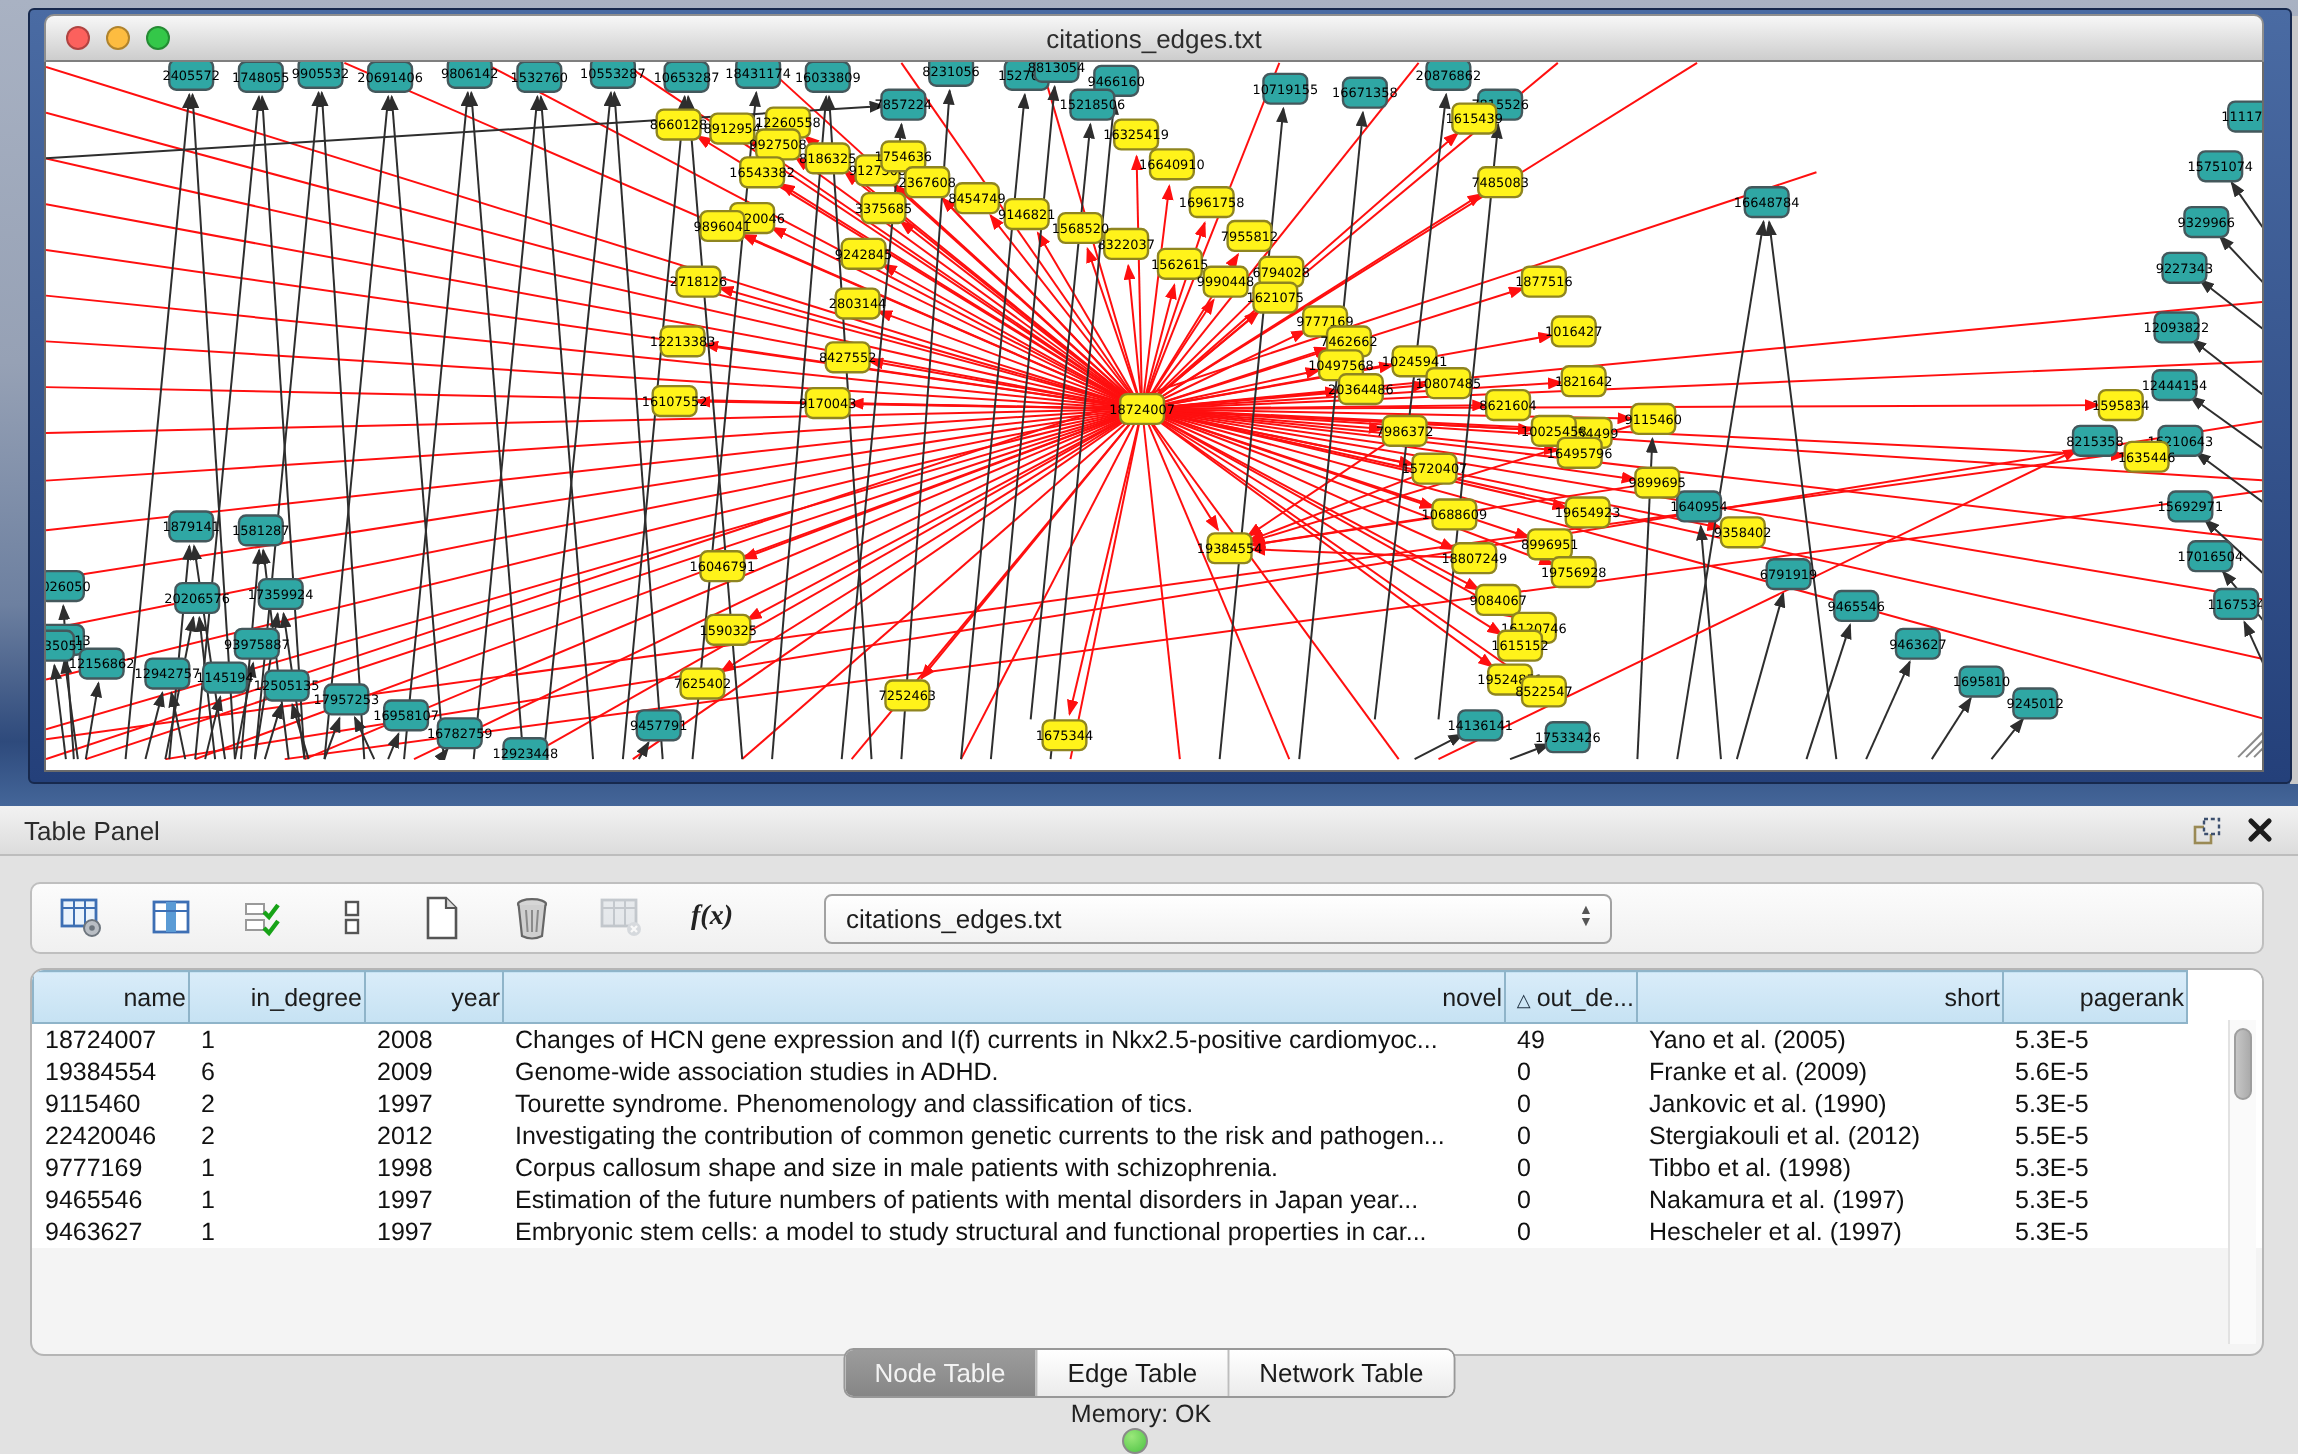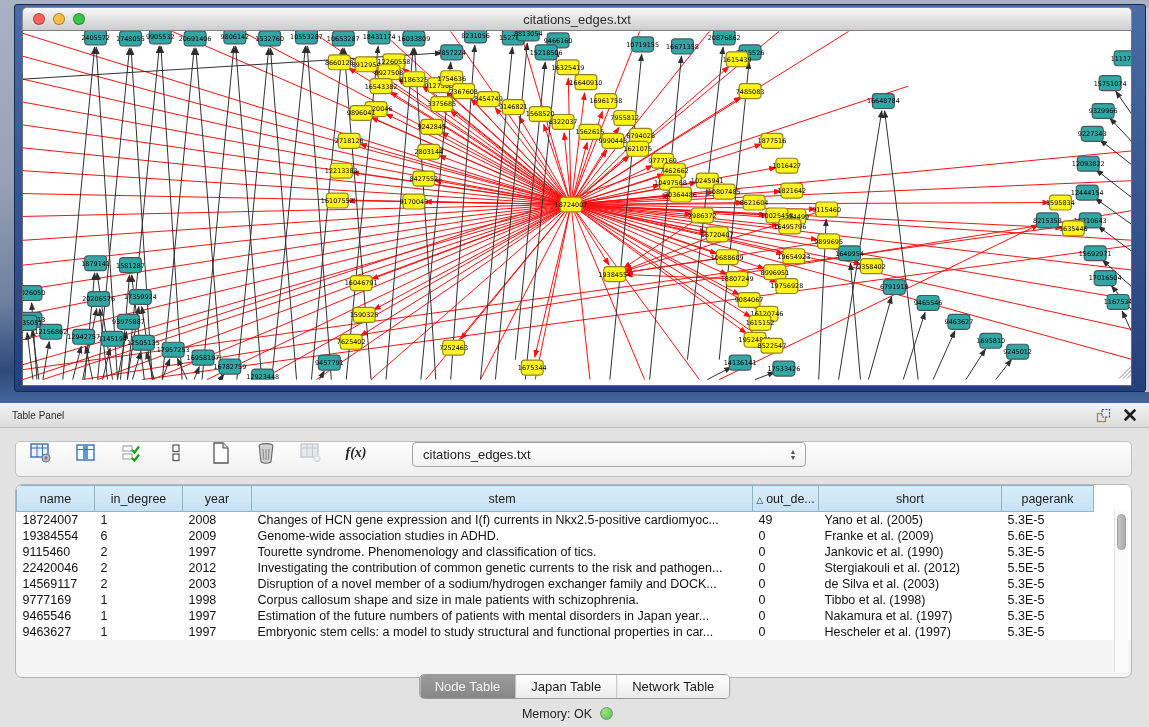--- a/index.html
+++ b/index.html
@@ -19,56 +19,56 @@
   .titlebar-title{font-size:13px;color:#2d2d2d;}
   .lights{position:absolute;left:10px;top:5px;display:flex;gap:8px;}
   .light{width:12px;height:12px;border-radius:50%;box-sizing:border-box;border:1px solid rgba(0,0,0,.3);}
   .canvas-wrap{position:relative;height:calc(100% - 22px);background:#fff;
     border:1px solid #6b6b6b;border-top:none;overflow:hidden;}
   svg text.nlabel{font-family:"DejaVu Sans",sans-serif;font-size:6.5px;fill:#000;}
   
   .table-panel{position:absolute;left:0;top:403px;width:1149px;height:324px;background:#e2e2e2;}
   .panel-header{height:24px;background:linear-gradient(180deg,#f2f2f2,#dcdcdc);
     border-bottom:1px solid #bdbdbd;display:flex;align-items:center;}
-  .panel-title{font-size:10px;color:#2b2b2b;margin-left:12px;flex:1;}
+  .panel-title{font-size:13px;color:#2b2b2b;margin-left:12px;flex:1;}
   .panel-header-btn{margin-right:12px;display:flex;align-items:center;cursor:default;}
   .toolbar{position:absolute;left:15px;top:38px;width:1117px;height:36px;box-sizing:border-box;
     background:linear-gradient(180deg,#fcfcfc,#f0f0f0);border:1px solid #bfbfbf;border-radius:5px;
-    display:flex;align-items:flex-start;gap:23px;padding-left:14px;}
+    display:flex;align-items:center;gap:23px;padding-left:14px;}
   .tb-icon{width:22px;height:22px;display:flex;align-items:center;justify-content:center;}
   .fx{font-family:"Liberation Serif",serif;font-style:italic;font-weight:bold;font-size:14px;color:#222;}
   .dropdown{margin-left:22px;width:392px;height:23px;background:linear-gradient(180deg,#ffffff,#f2f2f2);
     border:1px solid #a2a2a2;border-radius:4px;display:flex;align-items:center;position:relative;}
   .dropdown-value{font-size:13px;color:#1c1c1c;margin-left:10px;flex:1;}
   .stepper{width:16px;display:flex;flex-direction:column;align-items:center;margin-right:4px;
     font-size:7px;line-height:6px;color:#555;}
   
   .table-shell{position:absolute;left:15px;top:81px;width:1117px;height:194px;box-sizing:border-box;
     border:1px solid #b5b5b5;border-radius:7px;background:#f4f4f4;overflow:hidden;}
   .data-table{border-collapse:collapse;table-layout:fixed;width:1115px;background:#fff;}
   .data-table th{height:23px;background:linear-gradient(180deg,#d9ecf9,#c6e2f3);
     border:1px solid #8fb4c9;font-size:12.5px;font-weight:normal;color:#1c1c1c;
-    text-align:center;overflow:hidden;white-space:nowrap;}
+    text-align:right;overflow:hidden;white-space:nowrap;}
   .data-table td{height:16px;font-size:12.5px;color:#111;padding:0 0 0 6px;
     overflow:hidden;white-space:nowrap;border:none;}
   .sort-glyph{font-size:9px;margin-right:3px;color:#234;}
   .vscroll{position:absolute;right:3px;top:25px;width:13px;height:162px;
     background:#fafafa;border-left:1px solid #e2e2e2;}
   .vthumb{position:absolute;left:2px;top:4px;width:9px;height:36px;border-radius:5px;
     background:linear-gradient(90deg,#c6c6c6,#ababab);border:1px solid #9e9e9e;box-sizing:border-box;}
   
   .tabs{position:absolute;left:50%;transform:translateX(-50%);top:271px;height:23px;
     display:flex;border:1px solid #989898;border-radius:5px;overflow:hidden;background:#fff;}
   .tab{display:flex;align-items:center;padding:0 15px;font-size:13px;color:#1a1a1a;
     background:linear-gradient(180deg,#ffffff,#ebebeb);border-left:1px solid #bdbdbd;}
   .tab:first-child{border-left:none;}
   .tab.active{background:linear-gradient(180deg,#9c9c9c,#868686);color:#f3f3f3;}
   
   .status-bar{position:absolute;left:0;bottom:0;width:1149px;height:27px;
-    display:flex;align-items:center;justify-content:center;}
+    display:flex;align-items:center;justify-content:flex-start;flex-direction:column;}
   .memory-label{font-size:12.5px;color:#222;margin-right:8px;}
   .memory-dot{width:13px;height:13px;border-radius:50%;margin-right:14px;
     border:1px solid #8a8a8a;box-sizing:border-box;}
 </style>
 </head>
 <body>
 
 <div class="desktop">
   <div class="desktop-sliver"></div>
   <div class="net-window">
@@ -894,21 +894,21 @@
           <col style="width: 66px;">
           <col style="width: 183px;">
           <col style="width: 92px;">
           <col style="width: 38px;">
         </colgroup>
       <thead>
           <tr id="headRow">
             <th>name</th>
             <th>in_degree</th>
             <th>year</th>
-            <th>stem</th>
+            <th>novel</th>
             <th><span class="sort-glyph">△</span>out_de...</th>
             <th>short</th>
             <th>pagerank</th>
             <th style="background: rgb(255, 255, 255); border: none;"></th>
           </tr>
         </thead>
       <tbody id="bodyRows">
           <tr>
             <td>18724007</td>
             <td>1</td>
@@ -943,30 +943,20 @@
             <td>22420046</td>
             <td>2</td>
             <td>2012</td>
             <td>Investigating the contribution of common genetic currents to the risk and pathogen...</td>
             <td>0</td>
             <td>Stergiakouli et al. (2012)</td>
             <td>5.5E-5</td>
             <td></td>
           </tr>
           <tr>
-            <td>14569117</td>
-            <td>2</td>
-            <td>2003</td>
-            <td>Disruption of a novel member of a sodium/hydrogen exchanger family and DOCK...</td>
-            <td>0</td>
-            <td>de Silva et al. (2003)</td>
-            <td>5.3E-5</td>
-            <td></td>
-          </tr>
-          <tr>
             <td>9777169</td>
             <td>1</td>
             <td>1998</td>
             <td>Corpus callosum shape and size in male patients with schizophrenia.</td>
             <td>0</td>
             <td>Tibbo et al. (1998)</td>
             <td>5.3E-5</td>
             <td></td>
           </tr>
           <tr>
@@ -991,21 +981,21 @@
           </tr>
         </tbody>
     </table>
     <div class="vscroll">
       <div class="vthumb"></div>
     </div>
   </div>
 
   <div class="tabs" id="tabBar">
       <div class="tab active">Node Table</div>
-      <div class="tab">Japan Table</div>
+      <div class="tab">Edge Table</div>
       <div class="tab">Network Table</div>
     </div>
 
   <div class="status-bar">
     <span class="memory-label">Memory: OK</span>
     <span class="memory-dot" id="memDot" style="background: radial-gradient(circle at 35% 30%, rgb(154, 232, 122), rgb(77, 194, 68));"></span>
   </div>
 </div>
 
 </body></html>

